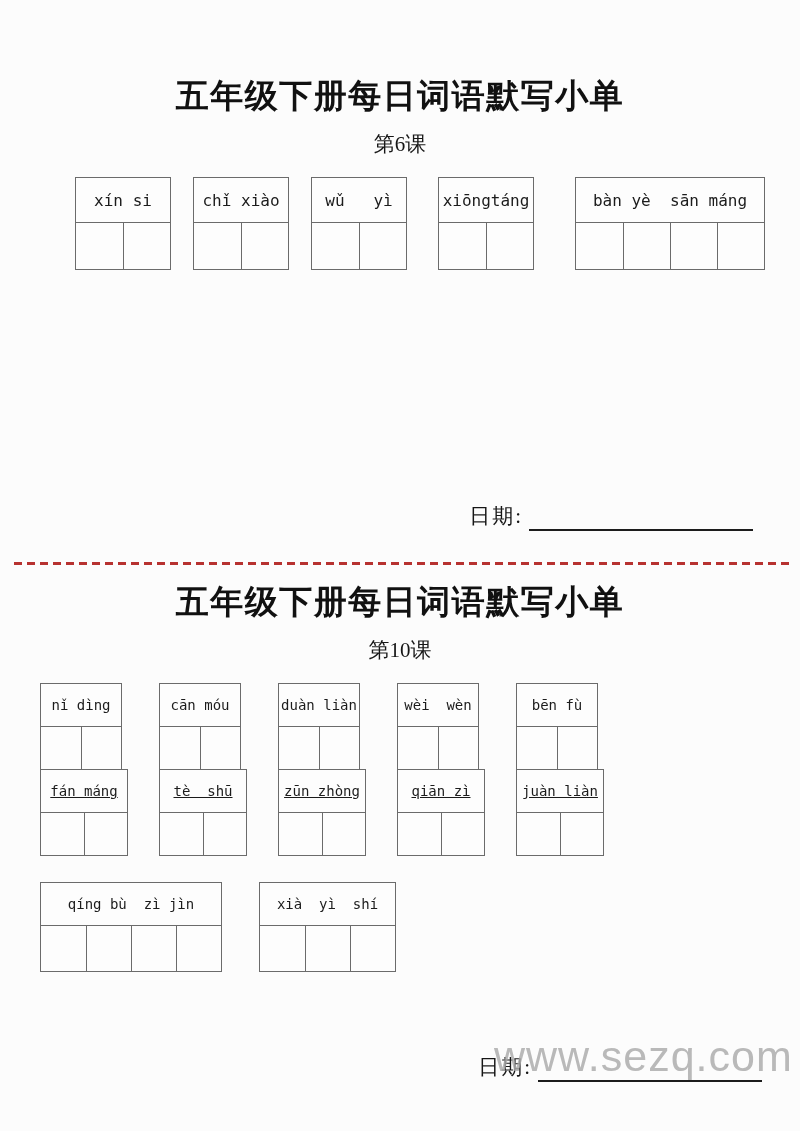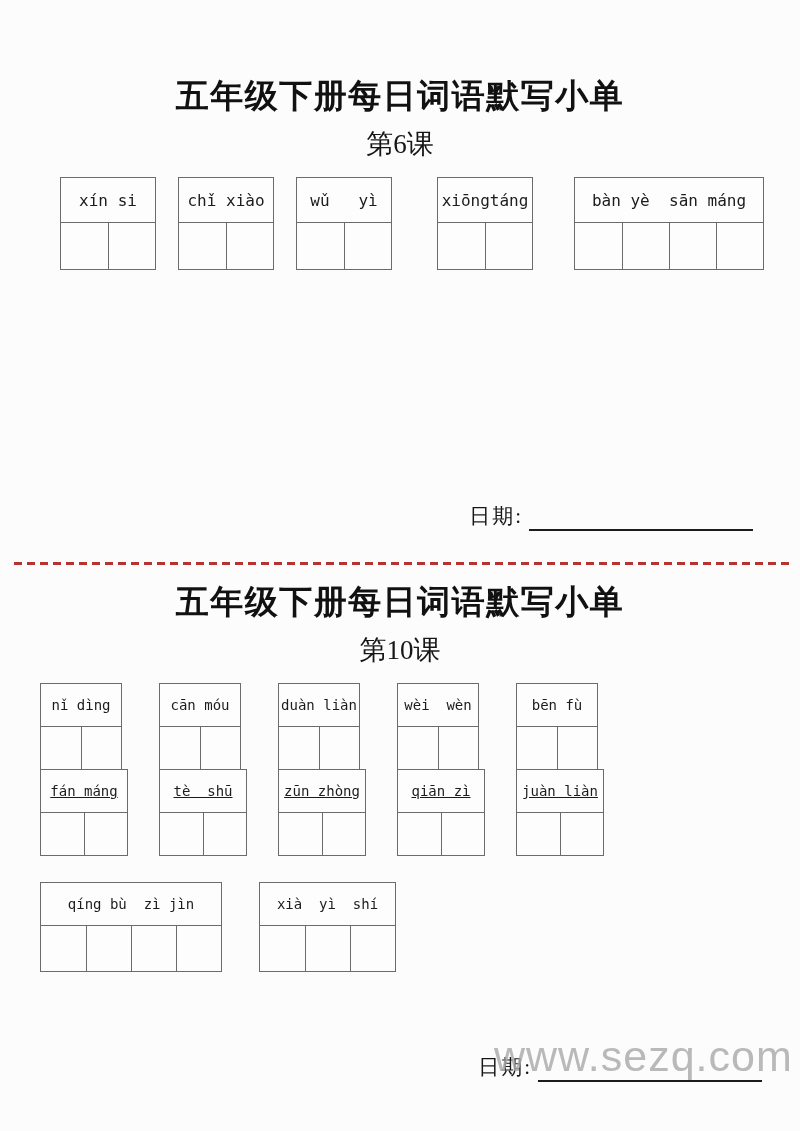--- a/index.html
+++ b/index.html
@@ -12,21 +12,21 @@
     color: #1a1a1a;
     overflow: hidden;
   }
   .sheet { position: relative; }
   .sheet-title {
     margin: 0; text-align: center;
     font-size: 33px; font-weight: bold; letter-spacing: 1.5px;
     line-height: 1; color: #111;
   }
   .lesson-label {
-    text-align: center; font-size: 27px; line-height: 28px;
+    text-align: center; font-size: 21px; line-height: 28px;
     margin-top: 17px; color: #161616;
   }
   #sheet-0 { padding-top: 80px; }
   #sheet-1 { padding-top: 21px; }
   .rows { margin-top: 19px; }
   .box-row { display: flex; align-items: flex-start; }
   .word-box {
     display: inline-flex; flex-direction: column;
     border: 1px solid #6b6b6b; background: #fdfdfd;
   }
@@ -34,24 +34,24 @@
     display: flex; align-items: center; justify-content: center;
     border-bottom: 1px solid #6b6b6b;
     font-family: "DejaVu Sans Mono", "Liberation Mono", monospace;
     white-space: pre; color: #1c1c1c;
   }
   .cells { display: flex; }
   .cell { background: #fdfdfd; }
   .cell + .cell { border-left: 1px solid #6b6b6b; }
 
   
-  .s1 .box-row { padding-left: 60px; gap: 22px; }
+  .s1 .box-row { padding-left: 75px; gap: 22px; }
   .s1 .pinyin { height: 45px; font-size: 16px; }
   .s1 .cell { width: 47px; height: 46px; }
-  .s1 .word-box:nth-child(4) { margin-left: 23px; text-align: right; }
+  .s1 .word-box:nth-child(4) { margin-left: 9px; text-align: right; }
   .s1 .word-box:nth-child(5) { margin-left: 19px; }
 
   
   .s2 .box-row { padding-left: 40px; gap: 37px; }
   .s2 .pinyin { height: 43px; font-size: 14px; }
   .s2 .cell { width: 40px; height: 42px; }
   .s2 .box-row:nth-child(2) { margin-top: -1px; gap: 31px; text-decoration: underline; }
   .s2 .box-row:nth-child(2) .cell { width: 43px; }
   .s2 .box-row:nth-child(3) { margin-top: 26px; }
   .s2 .box-row:nth-child(3) .cell { width: 45px; height: 45px; }

